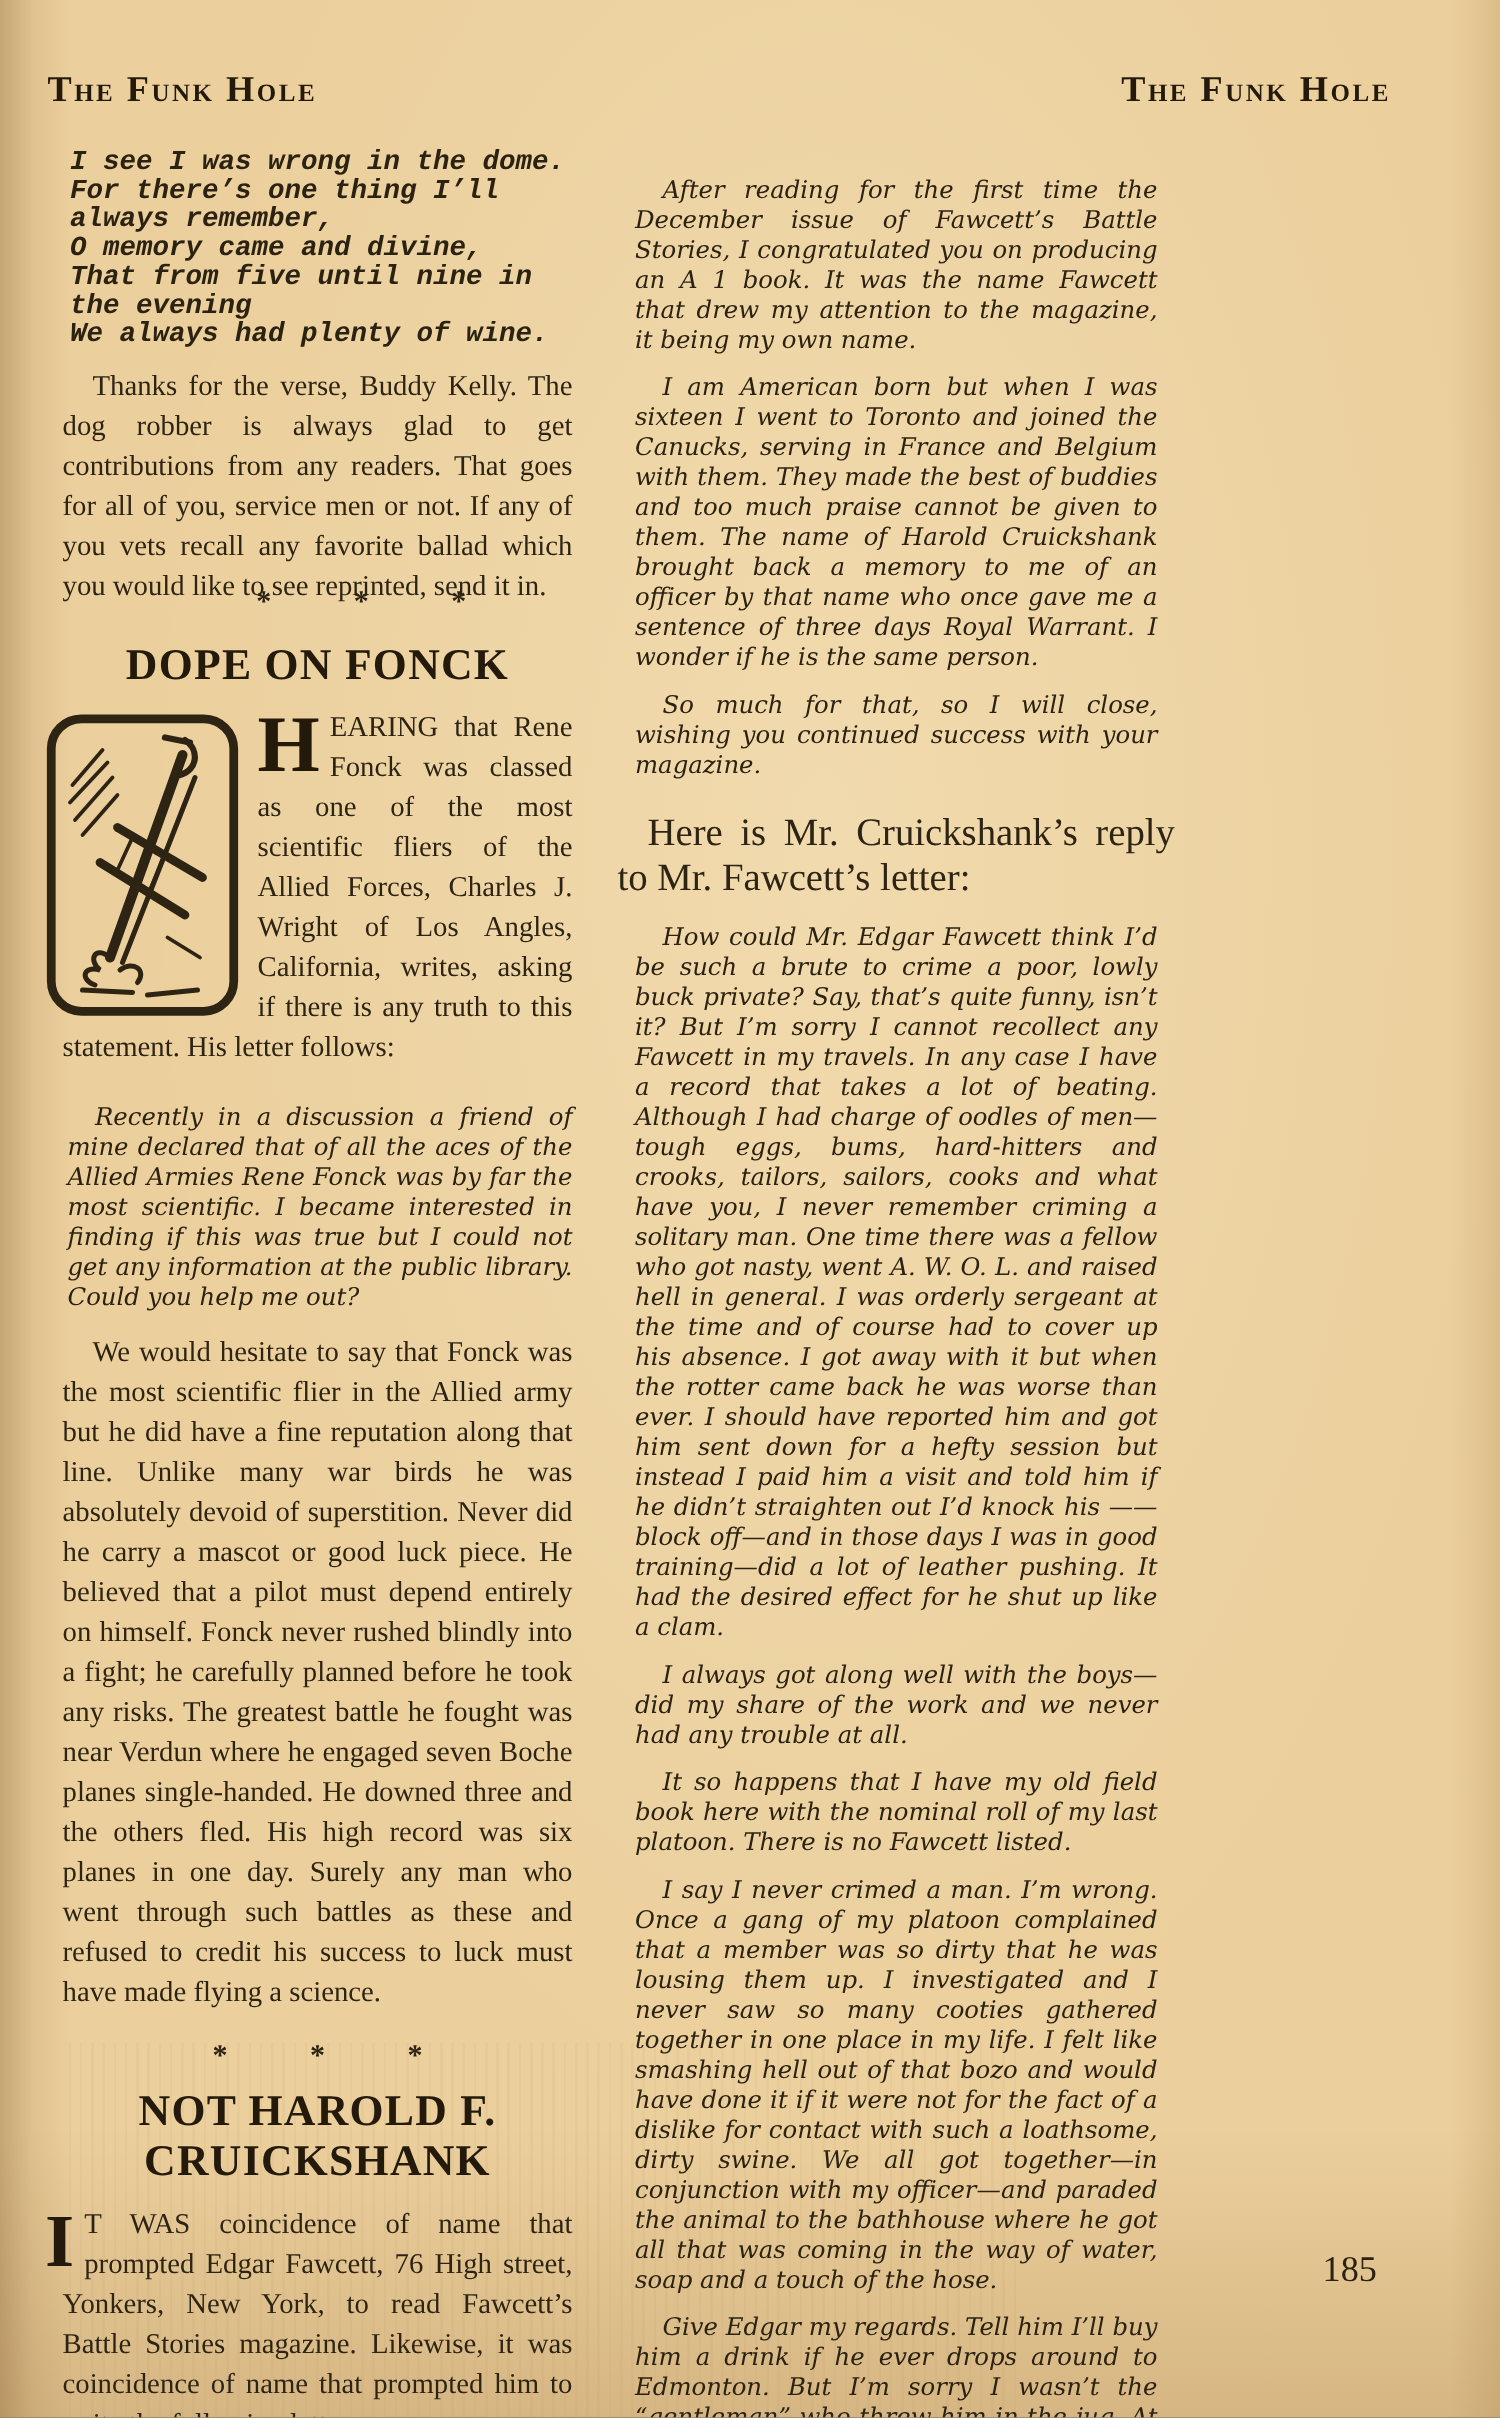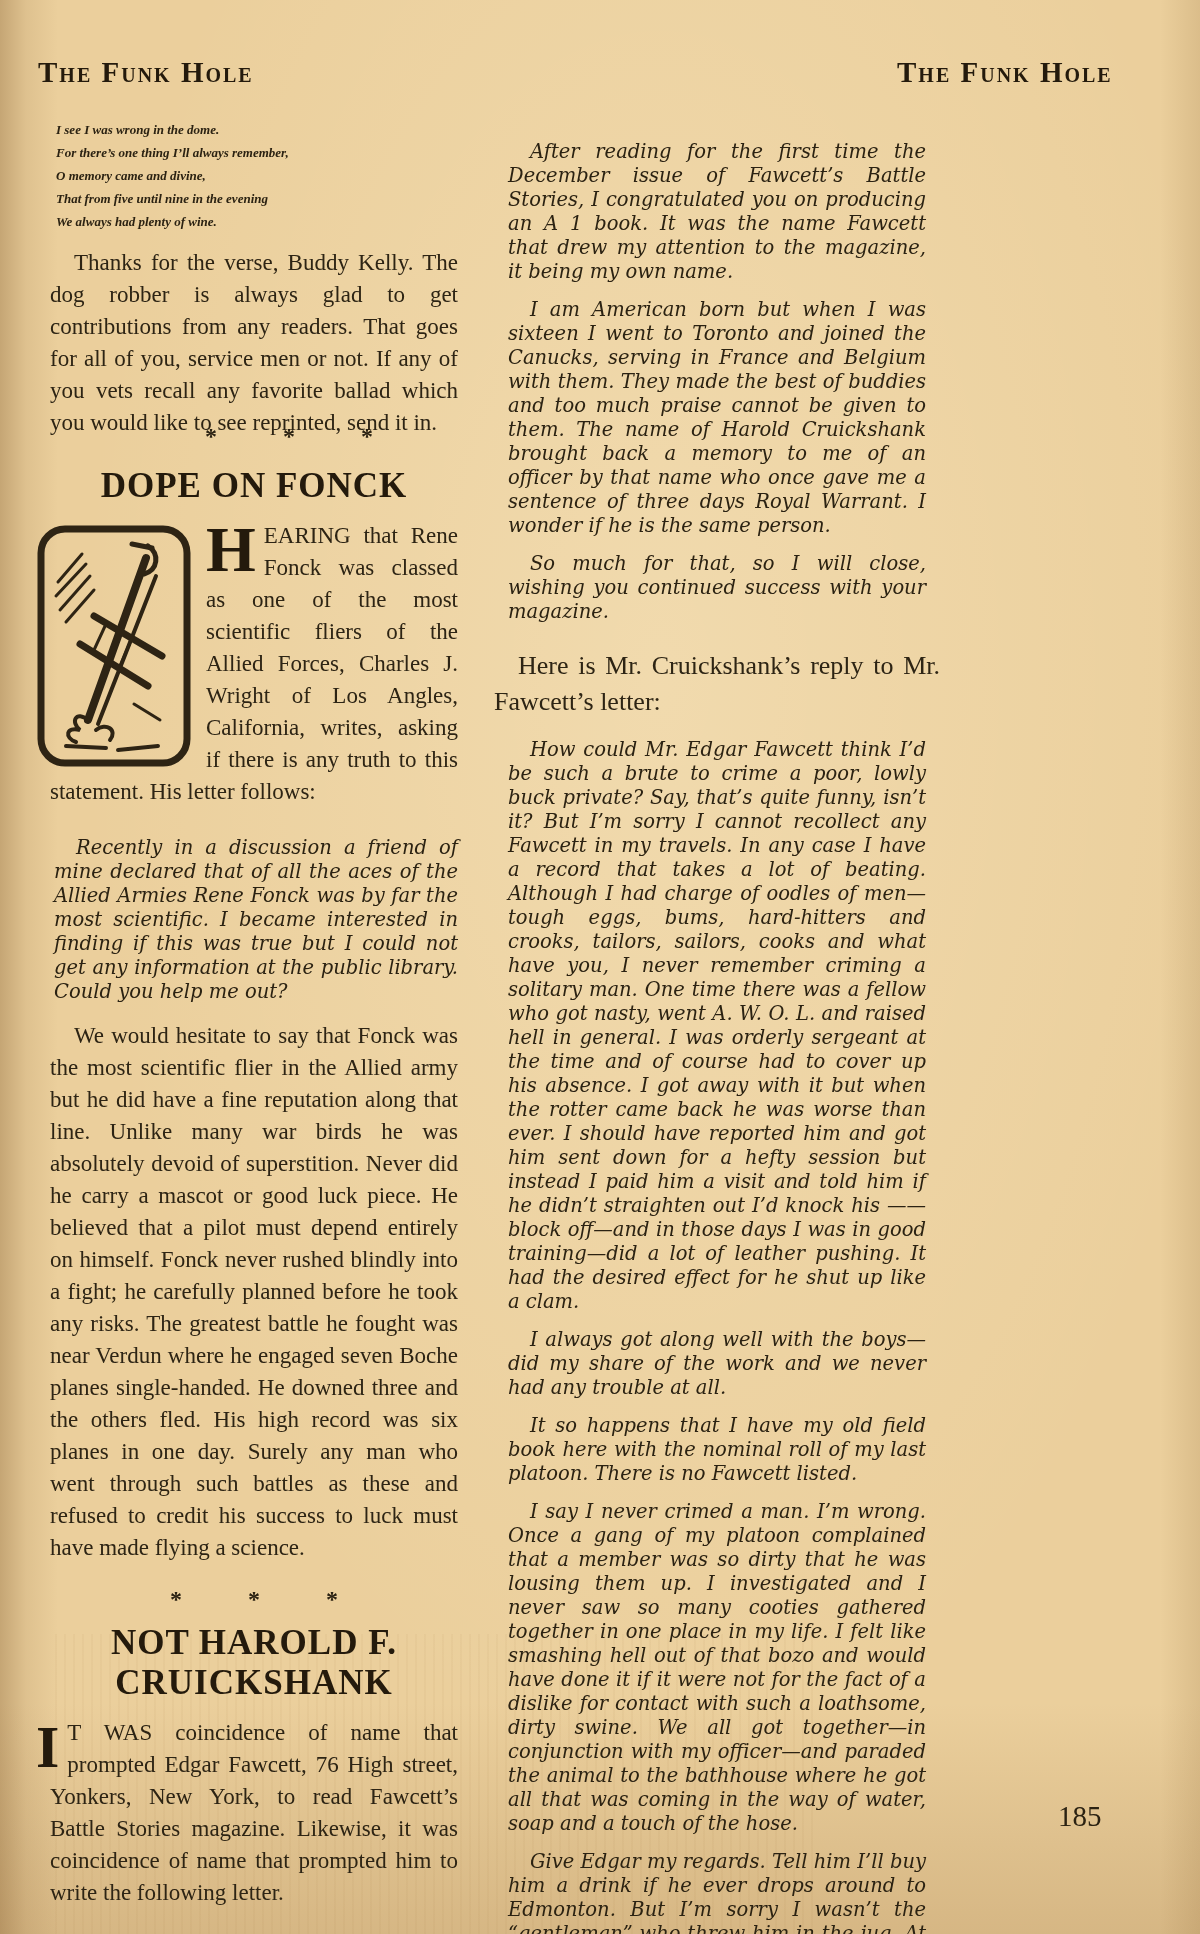--- a/index.html
+++ b/index.html
@@ -34,23 +34,23 @@
   .col-left  { width:436px; margin-right:22px; }
   .col-right { width:446px; }
 
   p { margin:14px; }
   .body-text {
     font-size:23px; line-height:32px; text-align:justify; text-indent:24px;
     color:#2d2414;
   }
   .verse {
     margin:8px 0 0 20px;
-    font-family:Liberation Serif, serif;
+    font-family:Liberation Mono, monospace;
     font-style:italic; font-weight:bold;
-    font-size:13px; line-height:23px; color:#2b2212;
+    font-size:22px; line-height:23px; color:#2b2212;
   }
   .verse span { display:block; }
   .mt { margin-top:14px; }
   .stars {
     text-align:center; font-size:24px; font-weight:bold;
     letter-spacing:30px; text-indent:30px; color:#2b2212;
   }
   .stars.inline { margin-top:-30px; padding-left:70px; }
   .stars.block { margin:22px 0 6px 0; }
   .section-heading {
@@ -67,21 +67,21 @@
   .letter {
     font-family:"DejaVu Serif","Liberation Serif",serif;
     font-style:italic;
     font-size:19.5px; line-height:24px; text-align:justify; text-indent:22px;
     color:#2b2212;
   }
   .col-left .letter { margin-left:18px; margin-top:14px; }
   .col-right .letter { margin-left:14px; margin-top:2px; }
   .col-right .letter.first { margin-top:30px; }
   .reply-intro {
-    font-size:26px; line-height:36px; text-indent:24px; text-align:justify;
+    font-size:31px; line-height:36px; text-indent:24px; text-align:justify;
     margin:24px 0 18px 0; color:#2d2414;
   }
   .page-number {
     position:absolute; left:1058px; top:1800px;
     font-size:29px; color:#2b2212;
   }
   .clearfix::after { content:""; display:block; clear:both; }
 </style>
 </head>
 <body>

